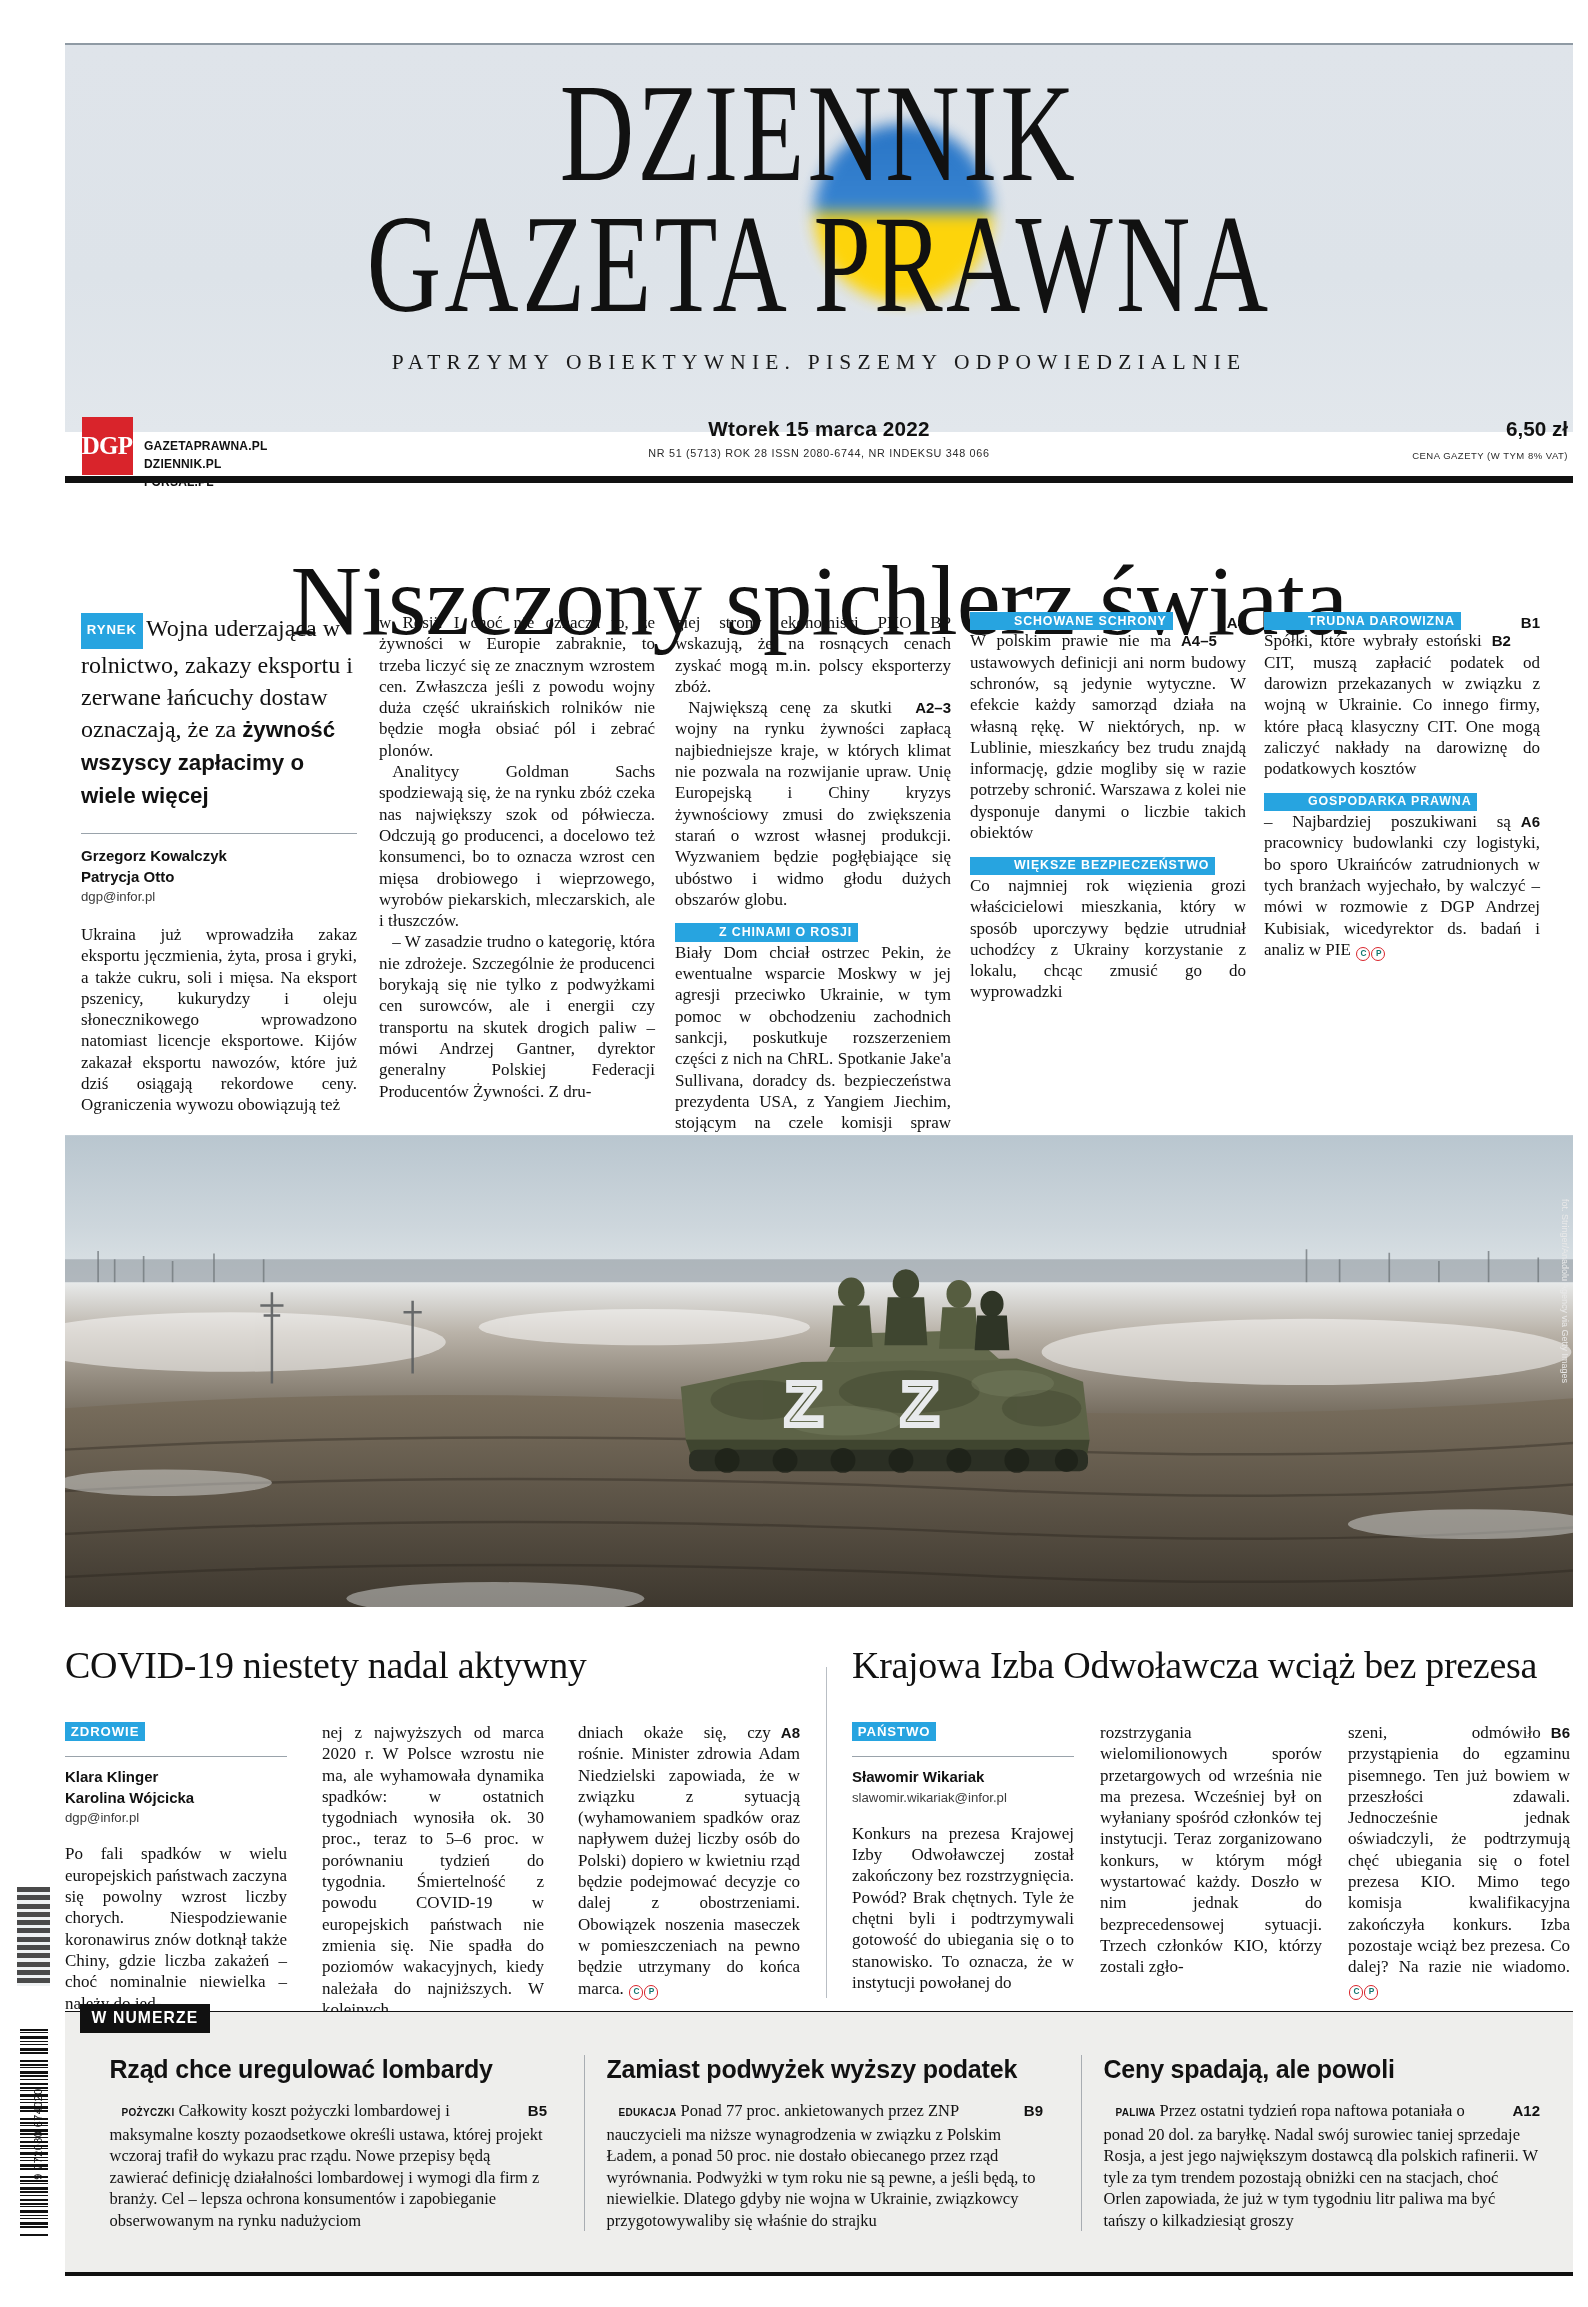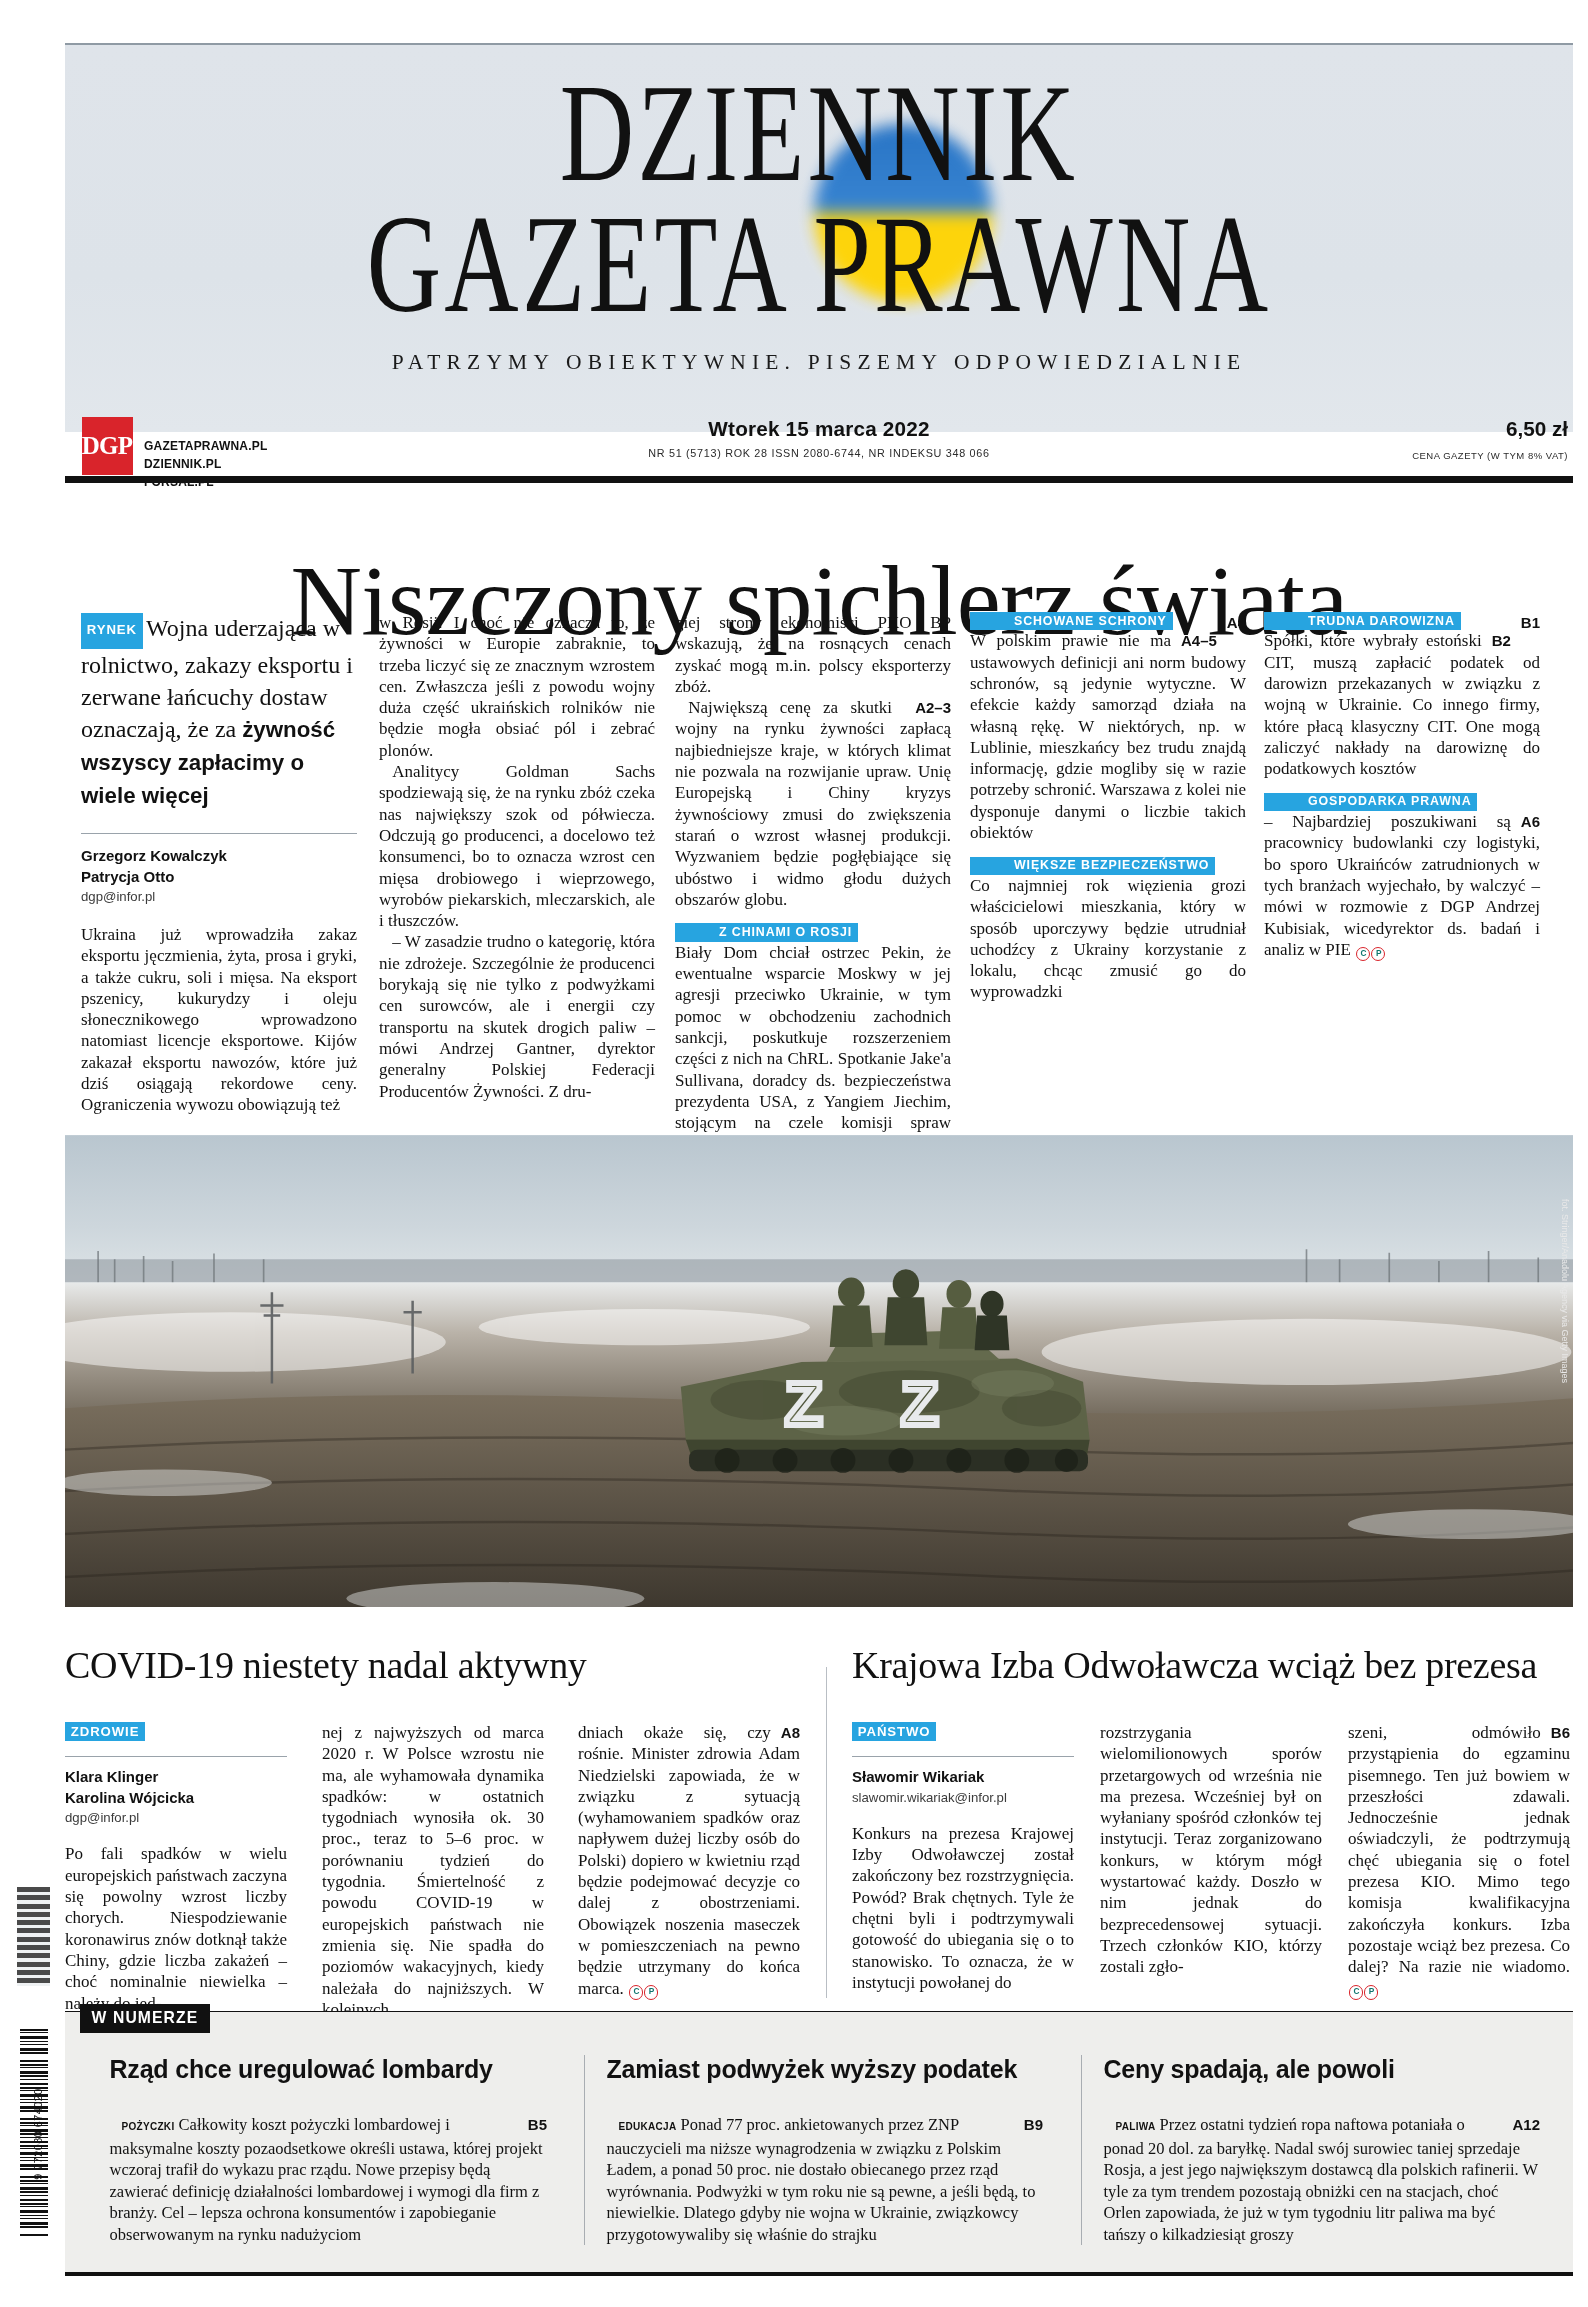--- a/index.html
+++ b/index.html
@@ -228,21 +228,21 @@
     padding:5px 11.6px 5.8px 11.6px;
   }
   .wn-cols{position:absolute;left:23px;top:43px;width:1465px;height:199px;}
   .wn{position:absolute;top:0;width:459px;padding-left:21.5px;box-sizing:border-box;}
   .wn.w1{left:0;}
   .wn.w2{left:496px;border-left:0.8px solid #a8adb2;}
   .wn.w3{left:993px;border-left:0.8px solid #a8adb2;}
   .wn-title{
     font-family:"Liberation Sans", sans-serif;
     font-weight:700;font-size:25px;color:#111;letter-spacing:-0.2px;
-    margin:0 0 30px 0;
+    margin:0 0 16px 0;
   }
   .wn-body{
     font-family:"Liberation Serif", serif;
     font-size:16.5px;line-height:21.5px;color:#111;
   }
   .kicker{
     font-family:"Liberation Sans", sans-serif;
     font-weight:700;font-size:10px;letter-spacing:0.3px;padding-left:12px;
   }
   .wn .pageref{float:right;}

